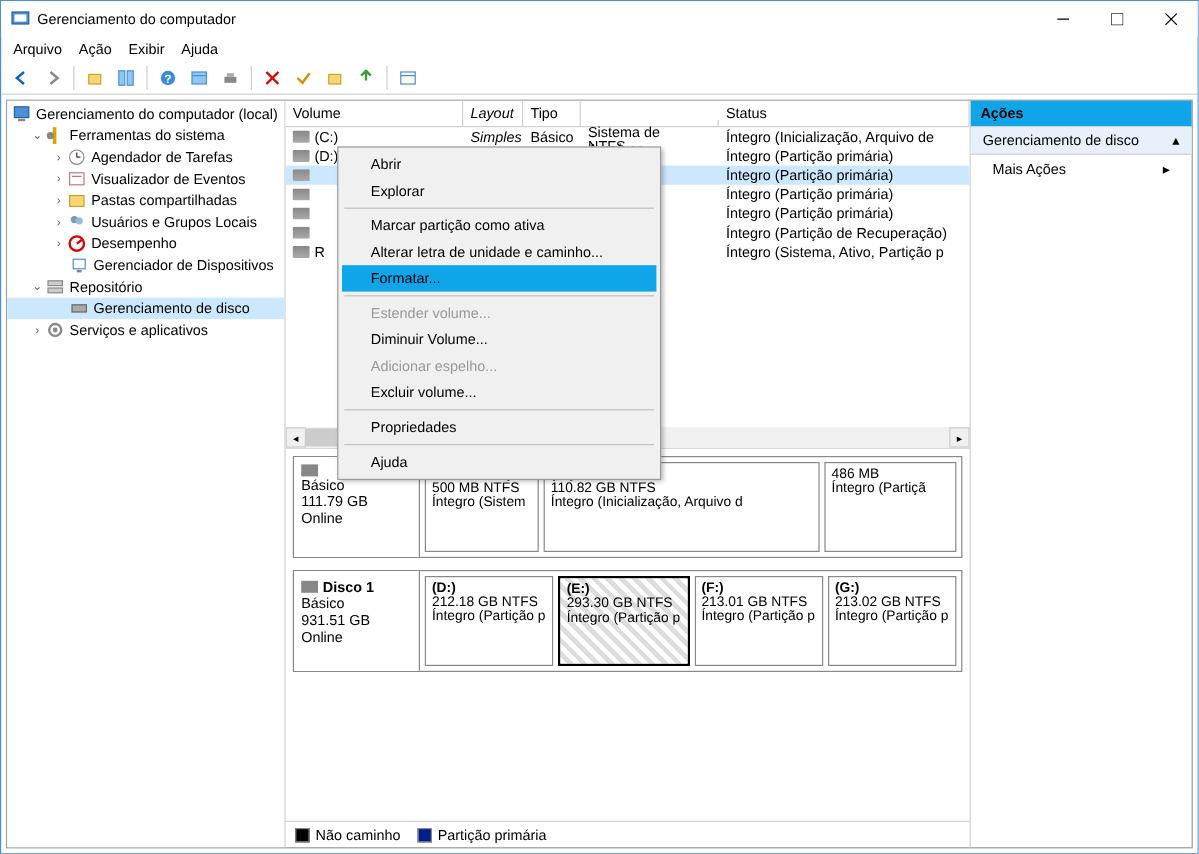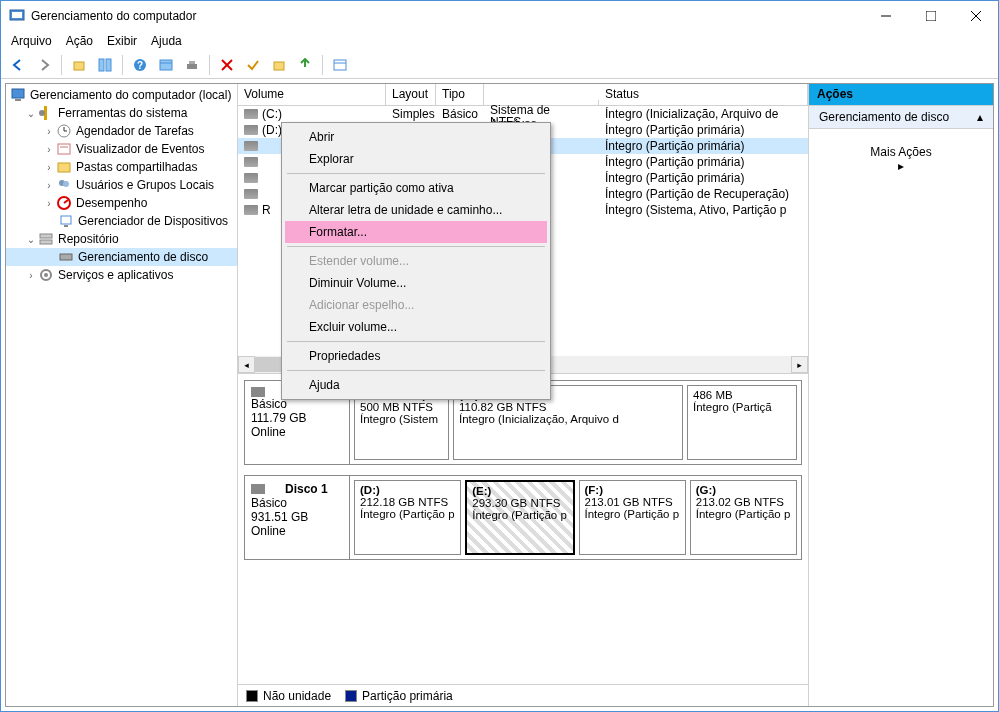--- a/index.html
+++ b/index.html
@@ -37,65 +37,65 @@
 .indent-3 { padding-left: 52px; align-items: center; }
 
 
 .main-area { flex: 1; display: flex; flex-direction: column; position: relative; }
 
 
 .vol-list { height: 290px; display: flex; flex-direction: column; border-bottom: 1px solid #d0d0d0; }
 .vol-header { display: flex; height: 22px; background: #fff; border-bottom: 1px solid #d0d0d0; }
 .vol-header-cell { padding: 3px 6px; border-right: 1px solid #d0d0d0; font-size: 12px; }
 .col-vol { width: 148px; }
-.col-layout { width: 50px; }
+.col-layout { width: 50px; font-style: italic; }
 .col-type { width: 48px; }
 .col-fs { width: 115px; margin-top: 16px; }
 .col-status { flex: 1; }
 .vol-rows { flex: 1; overflow: hidden; }
 .vol-row { display: flex; height: 16px; align-items: center; }
 .vol-row.selected { background: #cce8ff; }
 .vol-cell { padding: 0 6px; font-size: 12px; white-space: nowrap; overflow: hidden; }
 .vol-cell.col-vol { display: flex; align-items: center; gap: 4px; }
 .vol-disk-icon { width: 14px; height: 10px; background: linear-gradient(#888,#aaa); border-radius: 1px; flex-shrink: 0; }
 .vol-scroll { height: 17px; background: #f0f0f0; display: flex; align-items: center; }
 .vol-scroll-arrow { width: 17px; height: 17px; background: #f0f0f0; border: 1px solid #ccc; display: flex; align-items: center; justify-content: center; font-size: 9px; }
 .vol-scroll-track { flex: 1; }
 .vol-scroll-thumb { width: 40px; height: 15px; background: #ccc; }
 
 
 .disk-view { flex: 1; overflow: auto; padding: 6px; }
 .disk-block { border: 1px solid #888; margin-bottom: 10px; display: flex; height: 85px; }
 .disk-info { width: 105px; padding: 6px; display: flex; flex-direction: column; background: #fff; border-right: 1px solid #888; }
-.disk-name-row { display: flex; align-items: center; gap: 20px; font-weight: bold; }
+.disk-name-row { display: flex; align-items: center; gap: 4px; font-weight: bold; }
 .disk-tiny-icon { width: 14px; height: 10px; background: #888; }
 .disk-parts { flex: 1; display: flex; gap: 4px; padding: 4px; }
 .part { border: 1px solid #888; flex: 1; display: flex; flex-direction: row; min-width: 0; }
 .part-strip { height: 14px; background: #001e8c; }
 .part.recovery .part-strip { background: #000; }
 .part-body { flex: 1; padding: 3px 5px; font-size: 11.5px; overflow: hidden; white-space: nowrap; }
 .part.selected .part-body { background: repeating-linear-gradient(45deg, #fff, #fff 4px, #ddd 4px, #ddd 8px); }
 .part.selected { border: 2px solid #000; }
 .part-name { font-weight: bold; }
 
 
 .legend { height: 22px; border-top: 1px solid #d0d0d0; display: flex; align-items: center; padding: 0 8px; gap: 14px; font-size: 12px; }
 .legend-item { display: flex; align-items: center; gap: 5px; }
 .legend-swatch { width: 12px; height: 12px; border: 1px solid #888; }
 
 
 .actions-panel { width: 185px; border-left: 1px solid #d0d0d0; display: flex; flex-direction: column; }
 .actions-header { height: 22px; background: #0ea5e9; border-bottom: 1px solid #d0d0d0; padding: 3px 8px; font-weight: bold; }
 .actions-group { background: #e8f0fb; padding: 4px 10px; display: flex; align-items: center; justify-content: space-between; border-bottom: 1px solid #d0d0d0; }
-.actions-item { padding: 16px 18px; display: flex; align-items: center; justify-content: space-between; flex-direction: column; }
+.actions-item { padding: 5px 18px; display: flex; align-items: center; justify-content: space-between; }
 
 
 .context-menu { position: absolute; left: 43px; top: 38px; width: 270px; background: #f0f0f0; border: 1px solid #999; box-shadow: 2px 2px 4px rgba(0,0,0,0.3); padding: 3px; z-index: 100; }
 .ctx-item { height: 22px; display: flex; align-items: center; padding: 0 24px; font-size: 12px; }
-.ctx-item.highlighted { background: #f9a8d4; }
+.ctx-item.highlighted { background: #0ea5e9; }
 .ctx-item.disabled { color: #999; }
 .ctx-sep { height: 1px; background: #c0c0c0; margin: 3px 2px; }
 
 
 .ico-svg { width: 16px; height: 16px; }
 </style>
 </head>
 <body>
 
 <div class="window">
@@ -491,21 +491,21 @@
                 <div>Íntegro (Partição p</div>
               </div>
             </div>
           </div>
         </div>
       </div>
 
       <div class="legend">
         <div class="legend-item">
           <div class="legend-swatch" style="background:#000"></div>
-          <span>Não unidade</span>
+          <span>Não caminho</span>
         </div>
         <div class="legend-item">
           <div class="legend-swatch" style="background:#001e8c"></div>
           <span>Partição primária</span>
         </div>
       </div>
 
       <div class="context-menu">
         <div class="ctx-item">Abrir</div>
         <div class="ctx-item">Explorar</div>

